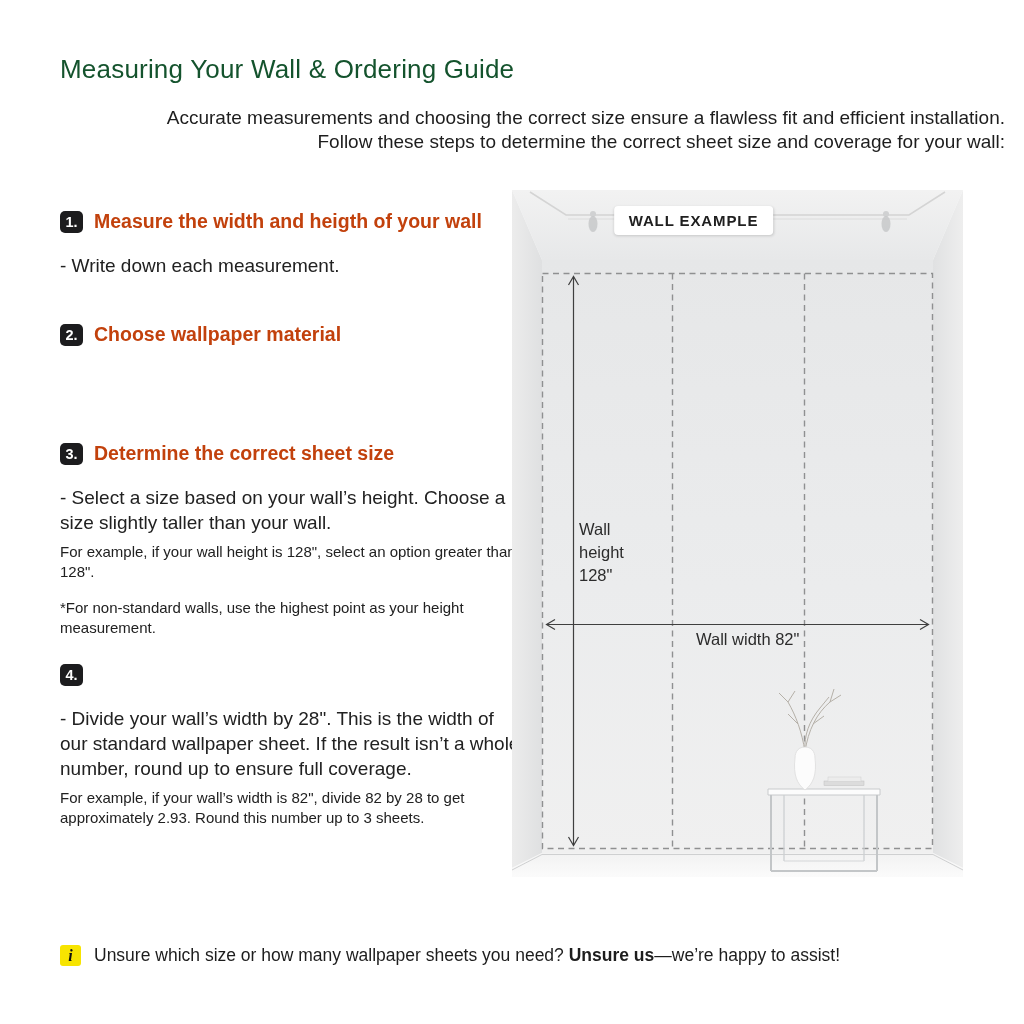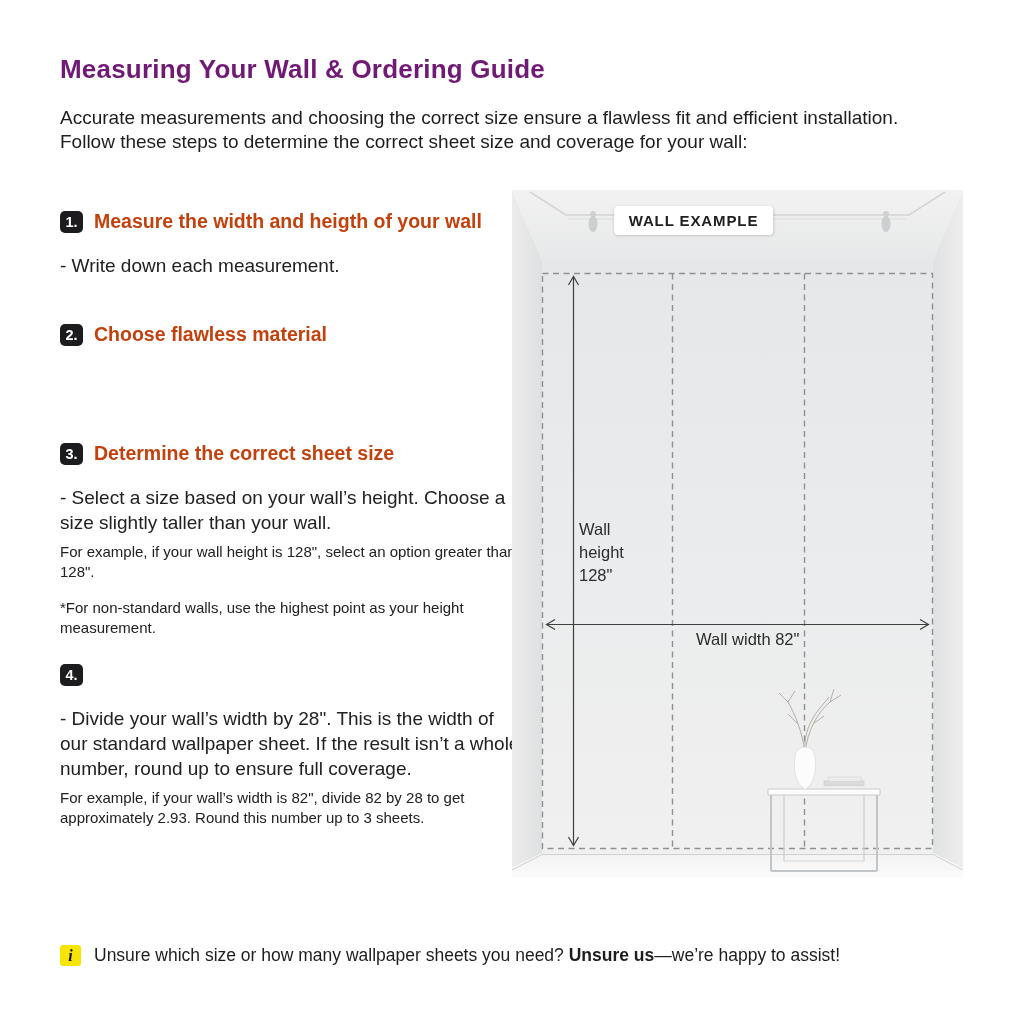--- a/index.html
+++ b/index.html
@@ -4,27 +4,27 @@
 <style>
   html,body { margin:0; padding:0; background:#ffffff; }
   body { width:1024px; height:1024px; }
   .page {
     position:relative; width:1024px; height:1024px; overflow:hidden;
     background:#ffffff; color:#1e1e1e;
     font-family:"Liberation Sans","DejaVu Sans",sans-serif;
   }
   .title {
     position:absolute; left:60px; top:54px; margin:0;
-    font-size:26px; font-weight:700; letter-spacing:0.2px; color:#701a75;
+    font-size:26px; font-weight:400; letter-spacing:0.2px; color:#14532d;
   }
   .intro {
     position:absolute; left:60px; top:106px; margin:0; width:945px;
     font-size:19px; line-height:24px; color:#1d1d1d;
   }
-  .intro span { display:block; }
+  .intro span { display:block;text-align:right; }
   .step { position:absolute; left:60px; width:466px; }
   .step-head { display:flex; align-items:center; gap:11px; }
   .num-badge {
     flex:0 0 auto; width:23px; height:22px; background:#1c1c1e; color:#ffffff;
     border-radius:5px; font-size:14.5px; font-weight:700;
     display:flex; align-items:center; justify-content:center;
   }
   .step-title { font-size:19.5px; font-weight:700; color:#c2410c; }
   .step-body { margin:20px 0 0; font-size:19px; line-height:25px; color:#212121; }
   .step-note { margin:7px 0 0; font-size:15px; line-height:20px; color:#212121; }
@@ -75,21 +75,21 @@
     <div class="step-head">
       <span class="num-badge">1.</span>
       <span class="step-title">Measure the width and heigth of your wall</span>
     </div>
     <p class="step-body">- Write down each measurement.</p>
   </section>
 
   <section class="step" style="top:323px">
     <div class="step-head">
       <span class="num-badge">2.</span>
-      <span class="step-title">Choose flawless material</span>
+      <span class="step-title">Choose wallpaper material</span>
     </div>
   </section>
 
   <section class="step" style="top:442px">
     <div class="step-head">
       <span class="num-badge">3.</span>
       <span class="step-title">Determine the correct sheet size</span>
     </div>
     <p class="step-body">- Select a size based on your wall’s height. Choose a size slightly taller than your wall.</p>
     <p class="step-note">For example, if your wall height is 128", select an option greater than 128".</p>

